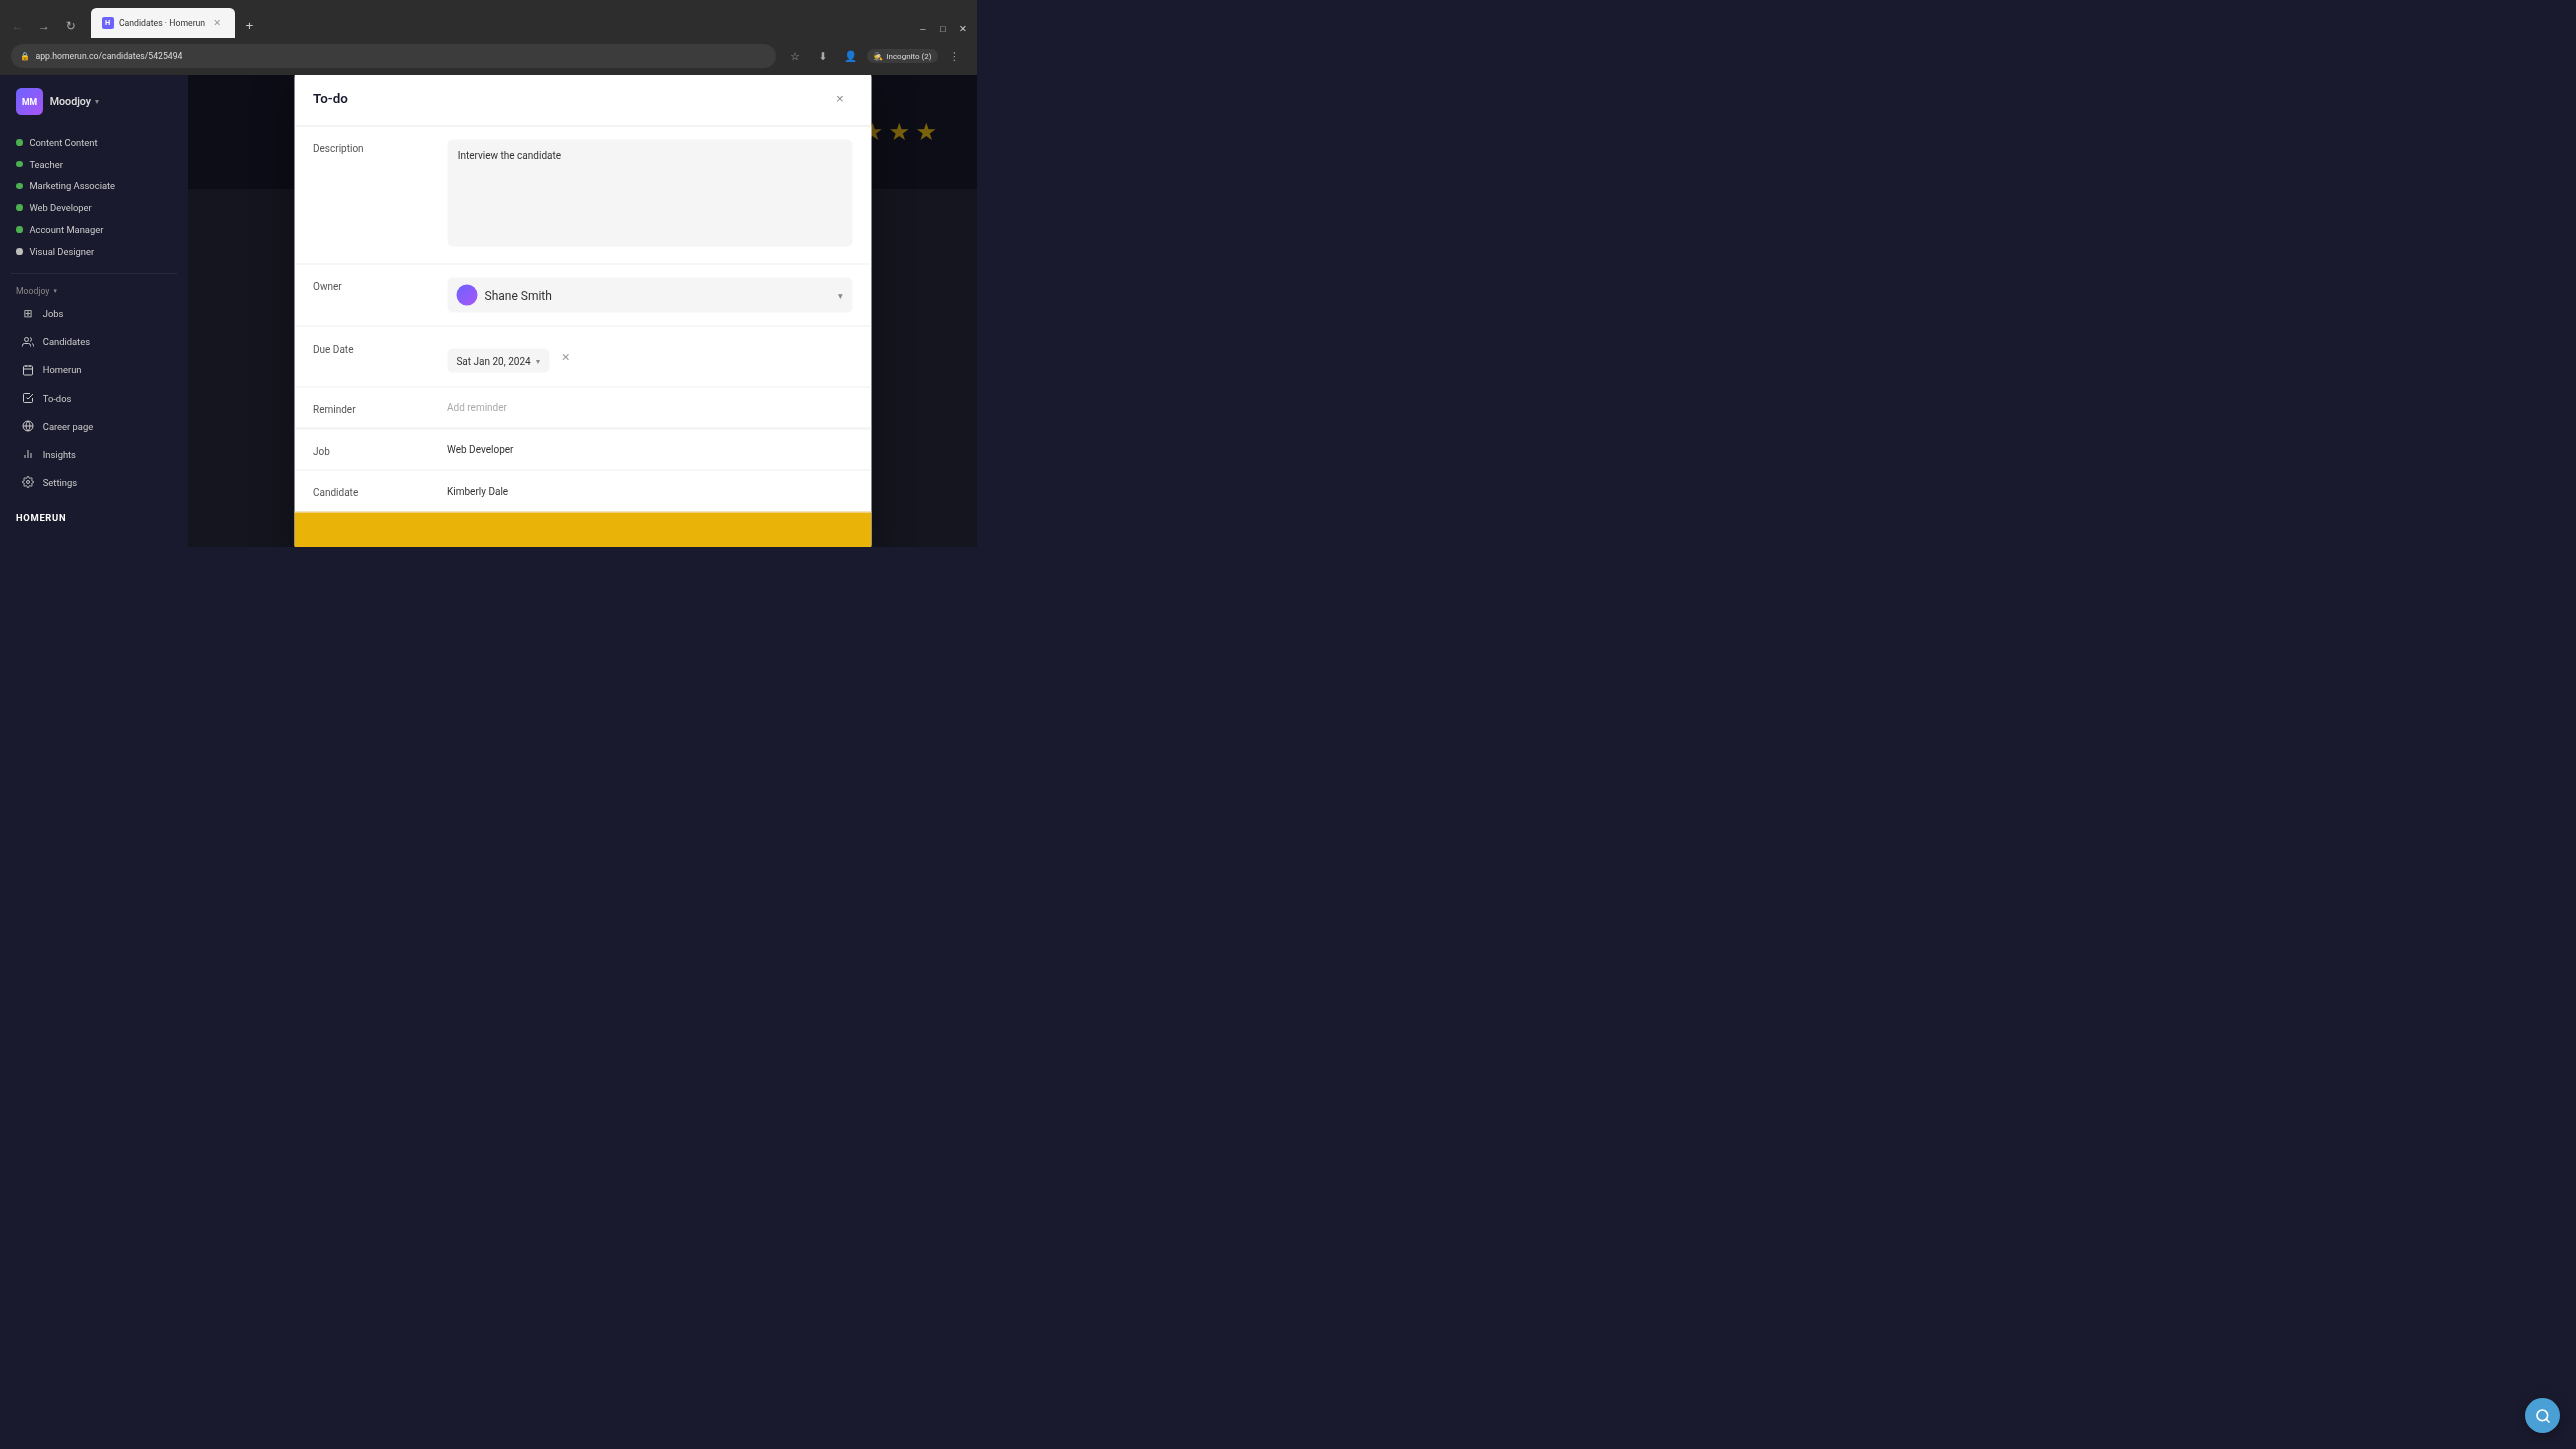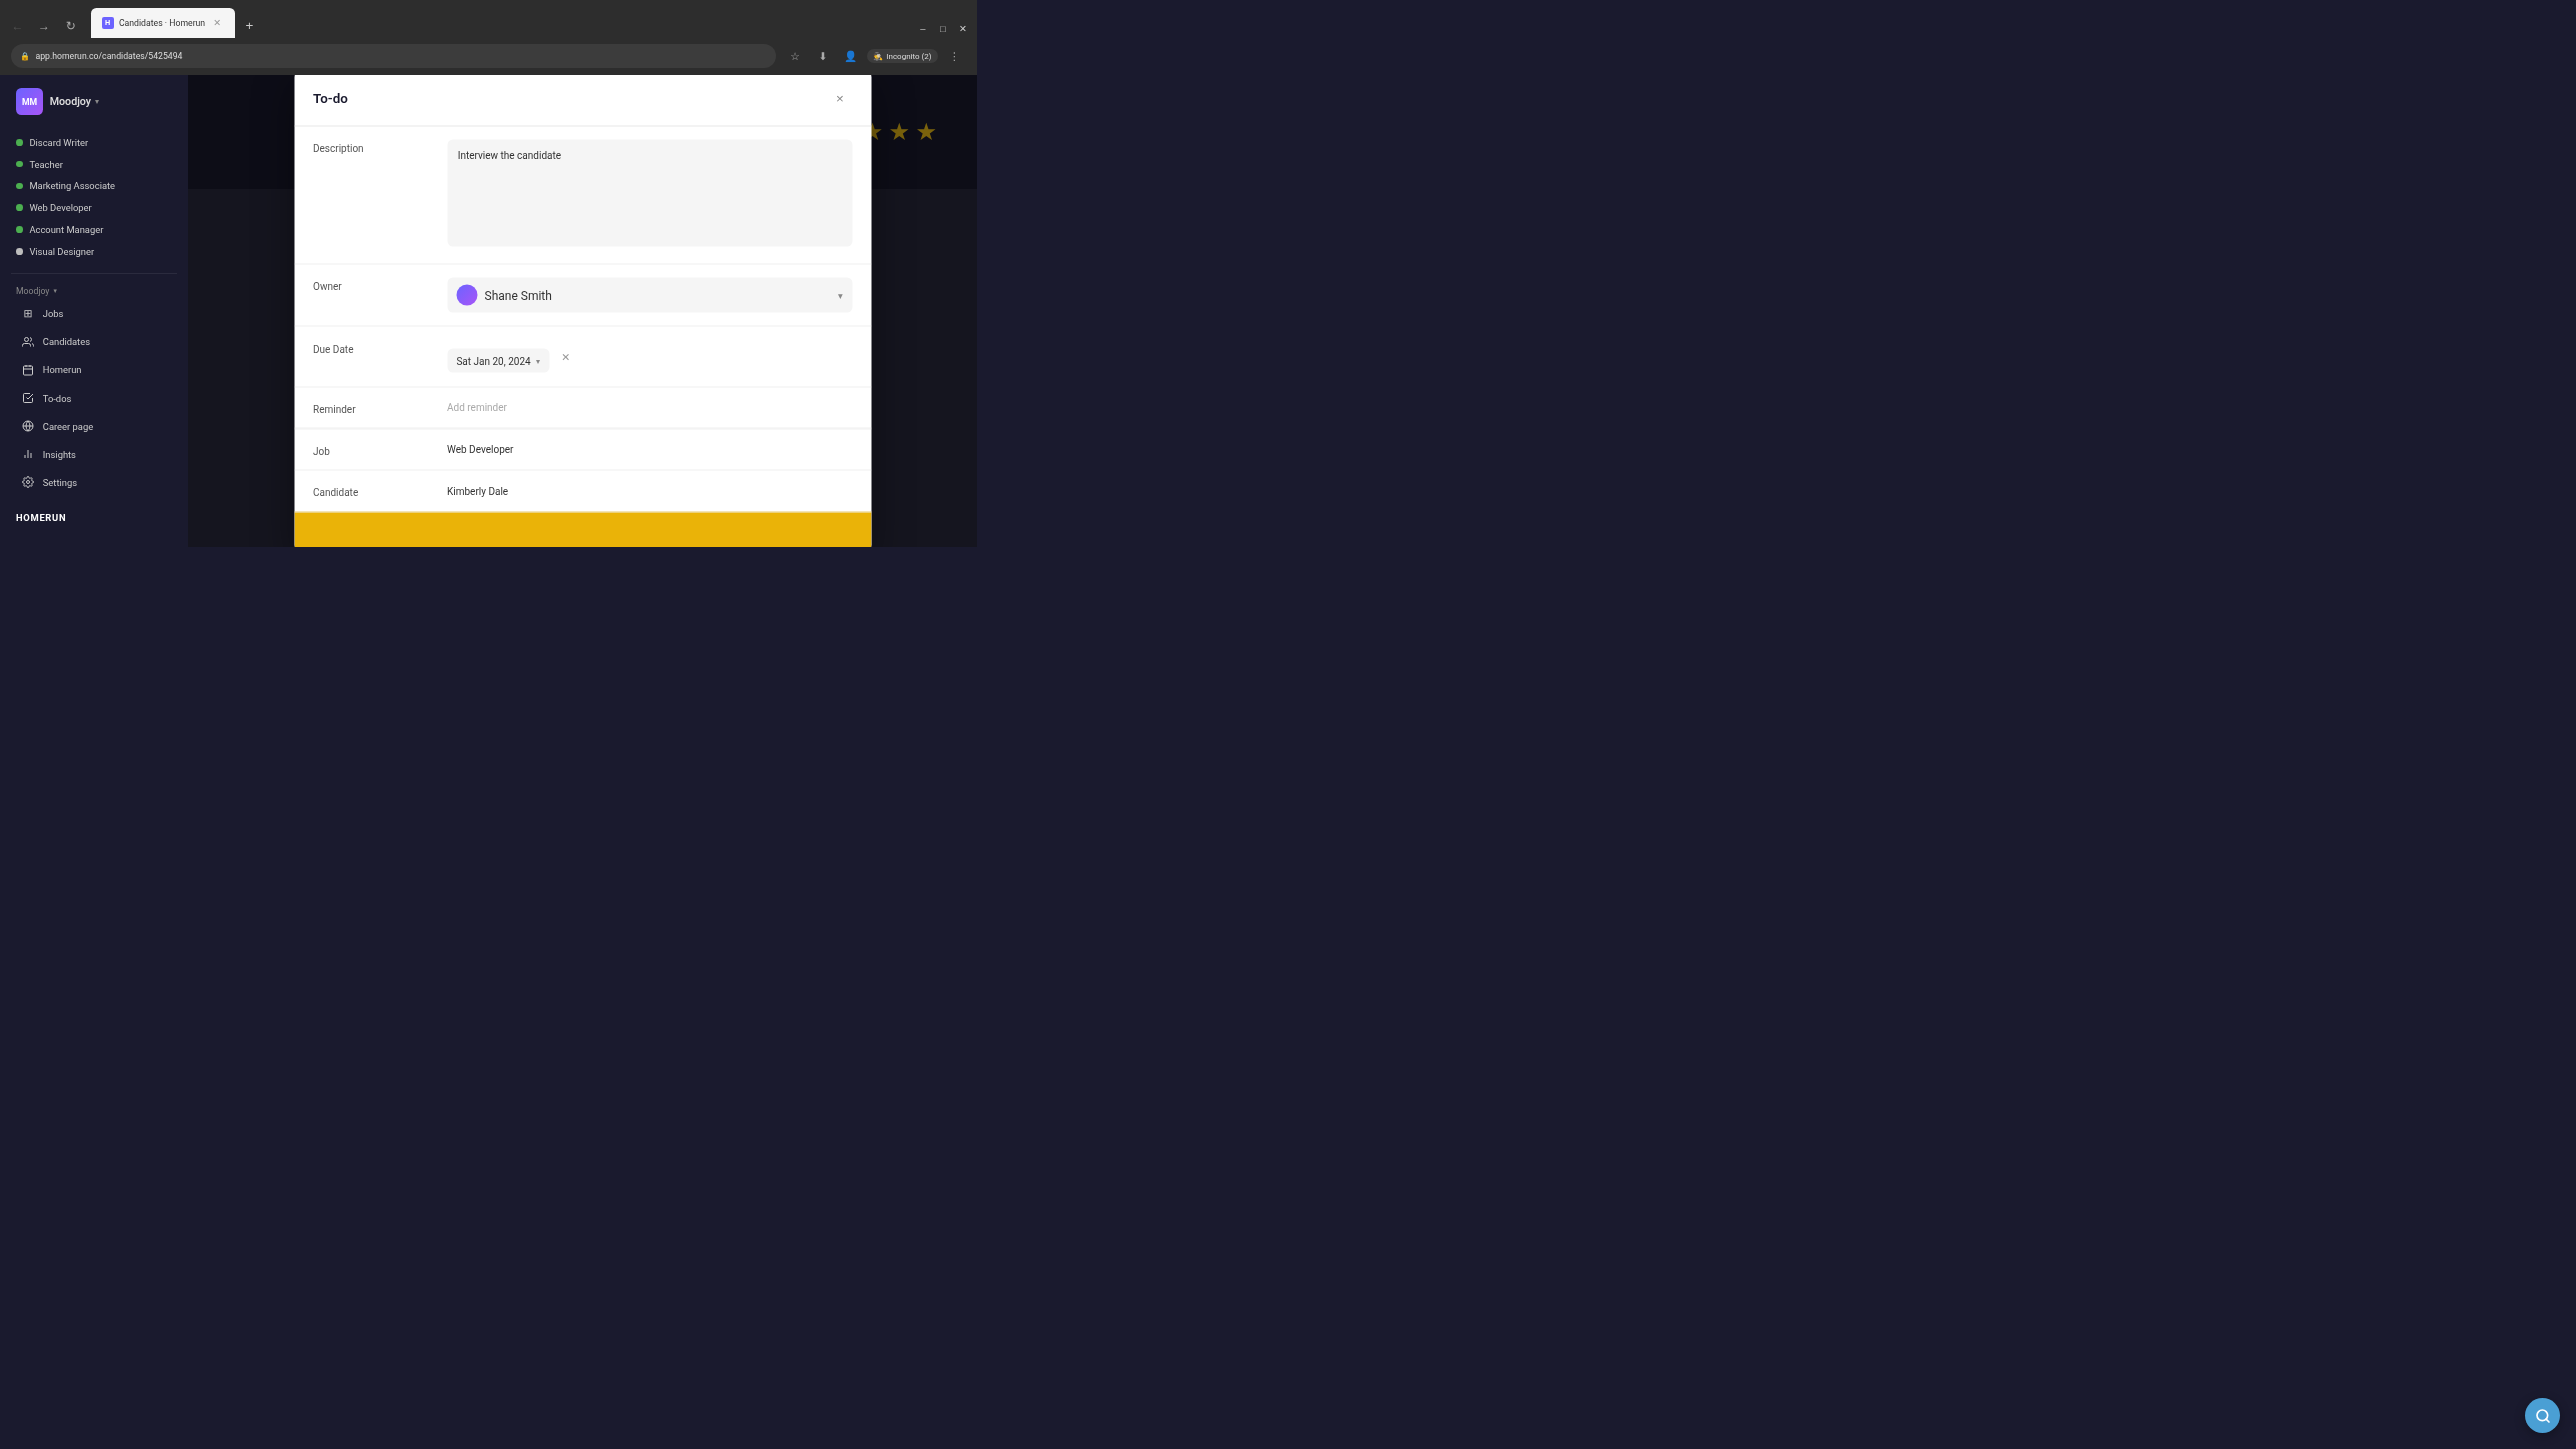--- a/index.html
+++ b/index.html
@@ -503,21 +503,21 @@
       </div>
       <div class="company-name">
         <span>Moodjoy</span>
         <span class="chevron">▾</span>
       </div>
     </div>
 
     <div class="sidebar-section">
       <div class="job-item">
         <div class="job-dot" style="background:#4caf50;"></div>
-        <span>Discard Writer</span>
+        <span>Content Content</span>
       </div>
       <div class="job-item">
         <div class="job-dot" style="background:#4caf50;"></div>
         <span>Teacher</span>
       </div>
       <div class="job-item">
         <div class="job-dot" style="background:#4caf50;"></div>
         <span>Marketing Associate</span>
       </div>
       <div class="job-item">

